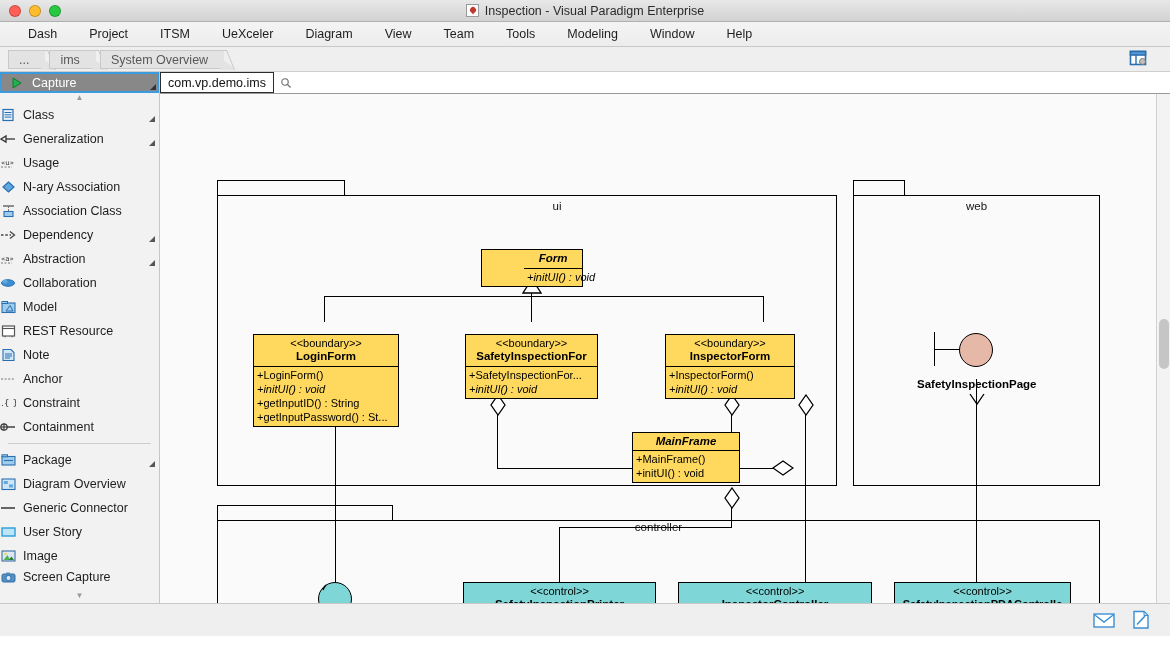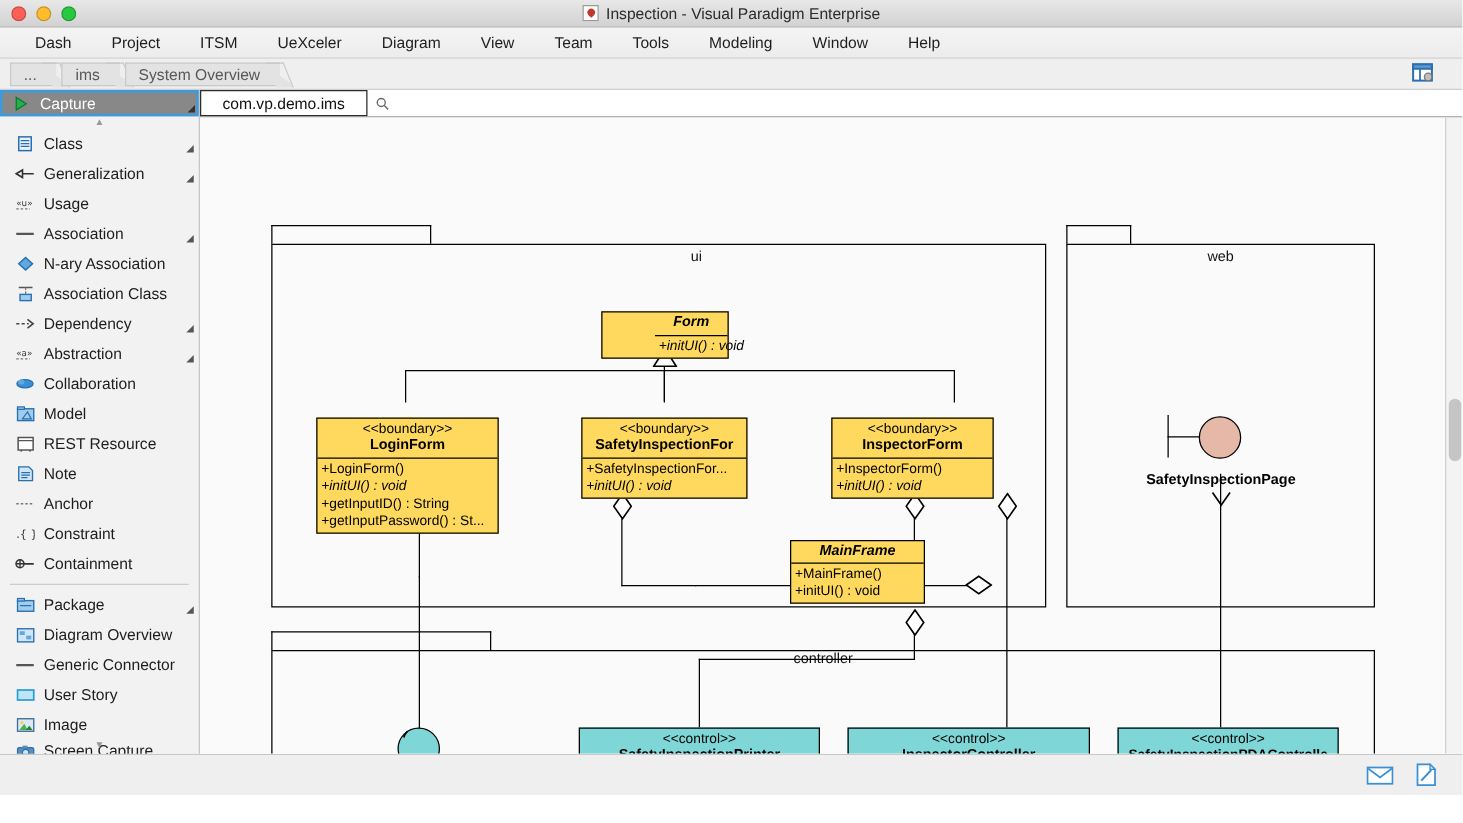--- a/index.html
+++ b/index.html
@@ -58,39 +58,39 @@
   .pal-cursor {
     height:21px; background:#888888; border:2px solid #3b9bdd;
     display:flex; align-items:center; gap:7px; padding-left:7px;
     color:#ffffff; font-size:12.5px; position:relative;
   }
   .pal-cursor::after{content:""; position:absolute; right:1px; bottom:1px; border-style:solid; border-width:0 0 6px 6px; border-color:transparent transparent #333 transparent;}
   .arrow-up, .arrow-down { text-align:center; font-size:8px; color:#999; height:10px; line-height:10px; }
   .pal-list { }
   .pal-item {
     height:24px; display:flex; align-items:center; gap:7px;
-    padding-left:12px; font-size:12.5px; color:#1d1d1d; position:relative;
+    padding-left:0; font-size:12.5px; color:#1d1d1d; position:relative;
   }
   .pal-item.has-sub::after{
     content:""; position:absolute; right:4px; bottom:5px;
     border-style:solid; border-width:0 0 6px 6px;
     border-color:transparent transparent #555 transparent;
   }
   .pal-sep { height:1px; background:#cccccc; margin:4px 8px; }
   .pal-icon { width:16px; height:16px; flex:0 0 16px; display:flex; align-items:center; justify-content:center; }
   svg { display:block; }
   
   .canvas-outer { flex:1; position:relative; background:#ffffff; overflow:hidden; }
   .tabstrip {
     height:22px; background:#ffffff; display:flex; align-items:center;
     border-bottom:1px solid #9a9a9a;
   }
   .tab-active {
     height:21px; border:1px solid #2c2c2c; background:#ffffff;
-    font-size:12.5px; padding:0 17px; display:flex; align-items:center; color:#111;
+    font-size:12.5px; padding:0 7px; display:flex; align-items:center; color:#111;
   }
   .tab-zoom { padding-left:6px; font-size:11px; color:#6a6a6a; }
   .canvas {
     position:absolute; top:22px; left:0; right:14px; bottom:0;
     background:#fafafa; overflow:hidden;
   }
   .canvas-inner { position:absolute; inset:0; }
   .v-scroll {
     position:absolute; top:22px; right:0; bottom:0; width:14px;
     background:#f3f3f3; border-left:1px solid #d0d0d0;
@@ -209,28 +209,20 @@
       <div class="pal-item">
         <span class="pal-icon">
           <svg width="16" height="14" viewBox="0 0 16 14">
               <text x="1" y="9" font-size="7" fill="#333" font-family="DejaVu Sans">«u»</text>
               <line x1="1" y1="11" x2="12" y2="11" stroke="#777" stroke-width="1" stroke-dasharray="2,1.5"></line>
             </svg>
         </span>
         <span>Usage</span>
       </div>
 
-      <div class="pal-item has-sub">
-        <span class="pal-icon">
-          <svg width="16" height="14" viewBox="0 0 16 14">
-              <line x1="1" y1="7" x2="15" y2="7" stroke="#555" stroke-width="1.8"></line>
-            </svg>
-        </span>
-        <span>Association</span>
-      </div>
 
       <div class="pal-item">
         <span class="pal-icon">
           <svg width="15" height="14" viewBox="0 0 15 14">
               <polygon points="7.5,2 13,7 7.5,12 2,7" fill="#5fa8e0" stroke="#2a6fb0" stroke-width="1.2"></polygon>
             </svg>
         </span>
         <span>N-ary Association</span>
       </div>
 

